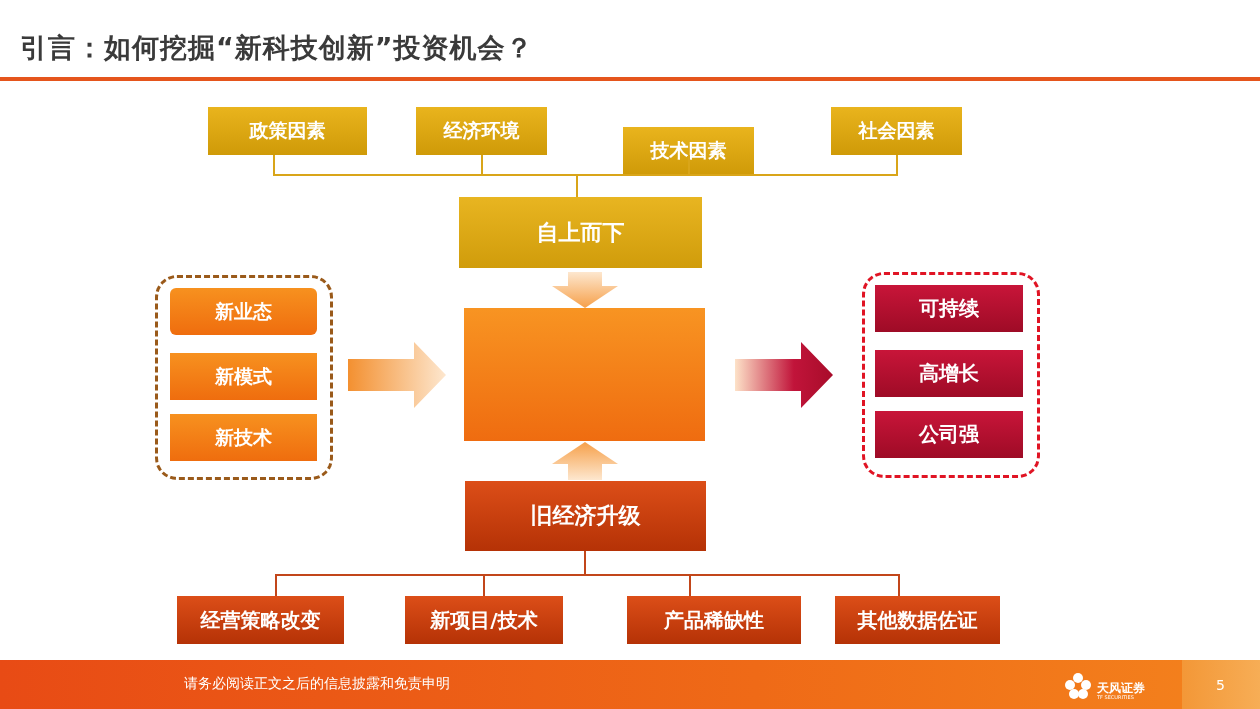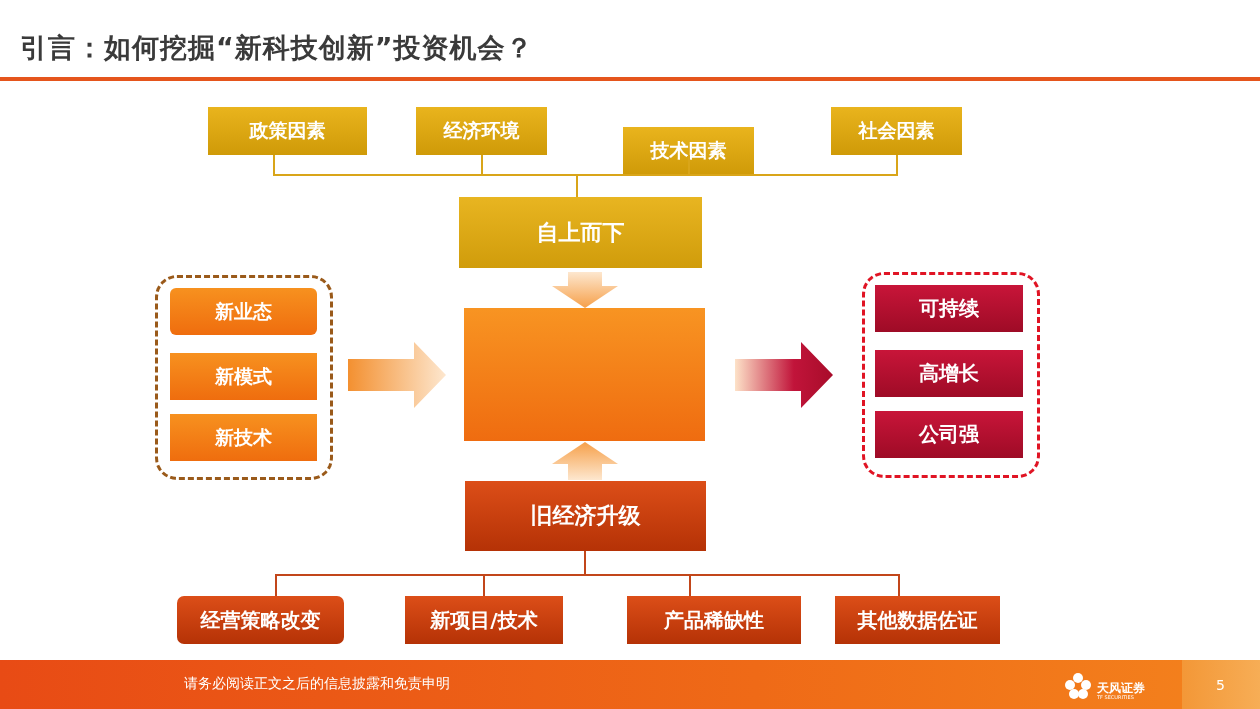--- a/index.html
+++ b/index.html
@@ -110,21 +110,21 @@
 
 <div class="box rust" style="left:465px;top:481px;width:241px;height:70px;">旧经济升级</div>
 
 <div class="line rl" style="left:584px;top:551px;width:2px;height:24px;"></div>
 <div class="line rl" style="left:275px;top:574px;width:625px;height:2px;"></div>
 <div class="line rl" style="left:275px;top:574px;width:2px;height:23px;"></div>
 <div class="line rl" style="left:483px;top:574px;width:2px;height:23px;"></div>
 <div class="line rl" style="left:689px;top:574px;width:2px;height:23px;"></div>
 <div class="line rl" style="left:898px;top:574px;width:2px;height:23px;"></div>
 
-<div class="box rust-sm" style="left:177px;top:596px;width:167px;height:48px;border-radius:7px;">经营策略改变</div>
+<div class="box rust-sm" style="left:177px;top:596px;width:167px;height:48px;">经营策略改变</div>
 <div class="box rust-sm" style="left:405px;top:596px;width:158px;height:48px;">新项目/技术</div>
 <div class="box rust-sm" style="left:627px;top:596px;width:174px;height:48px;">产品稀缺性</div>
 <div class="box rust-sm" style="left:835px;top:596px;width:165px;height:48px;">其他数据佐证</div>
 
 <div class="footer"></div>
 <div class="footer-text">请务必阅读正文之后的信息披露和免责申明</div>
 <div class="logo">
   <svg width="30" height="30">
     <circle cx="15" cy="7" r="5" fill="#fff"></circle>
     <circle cx="7" cy="14" r="5" fill="#fff"></circle>

